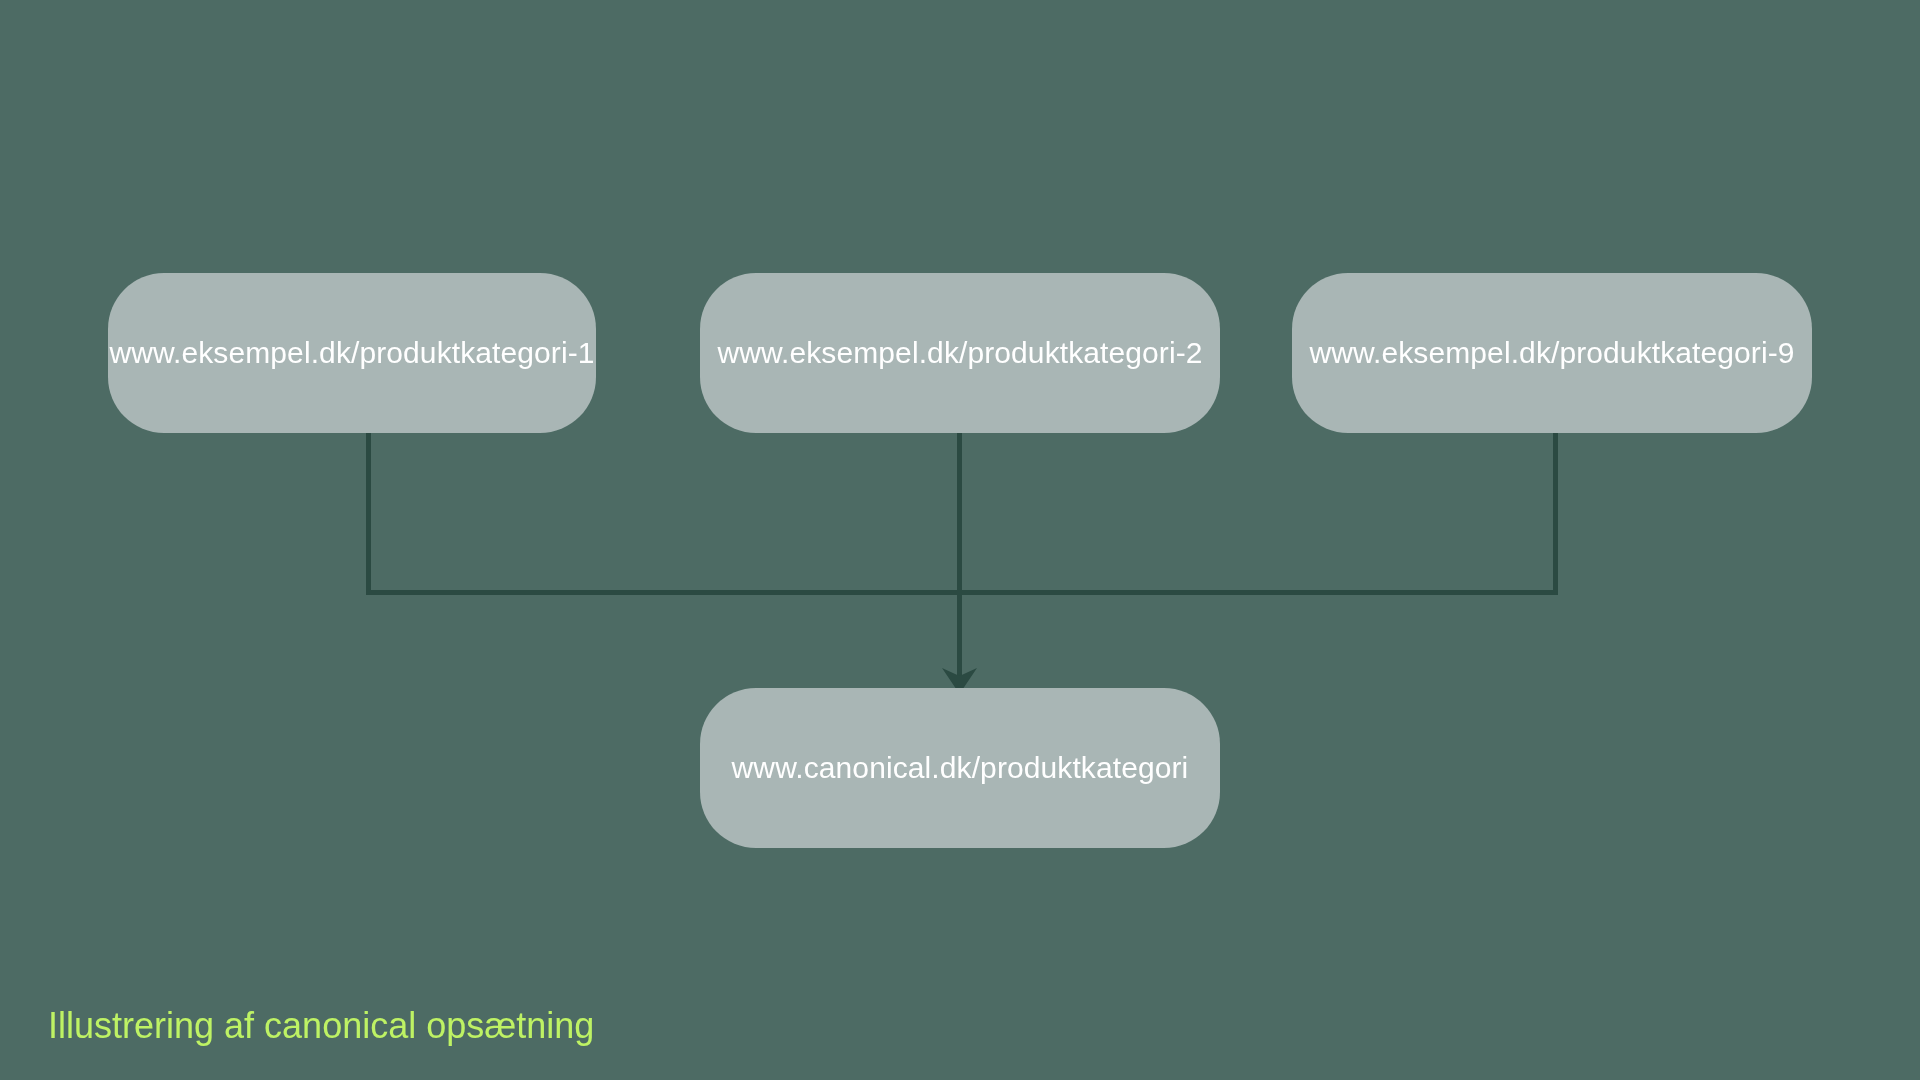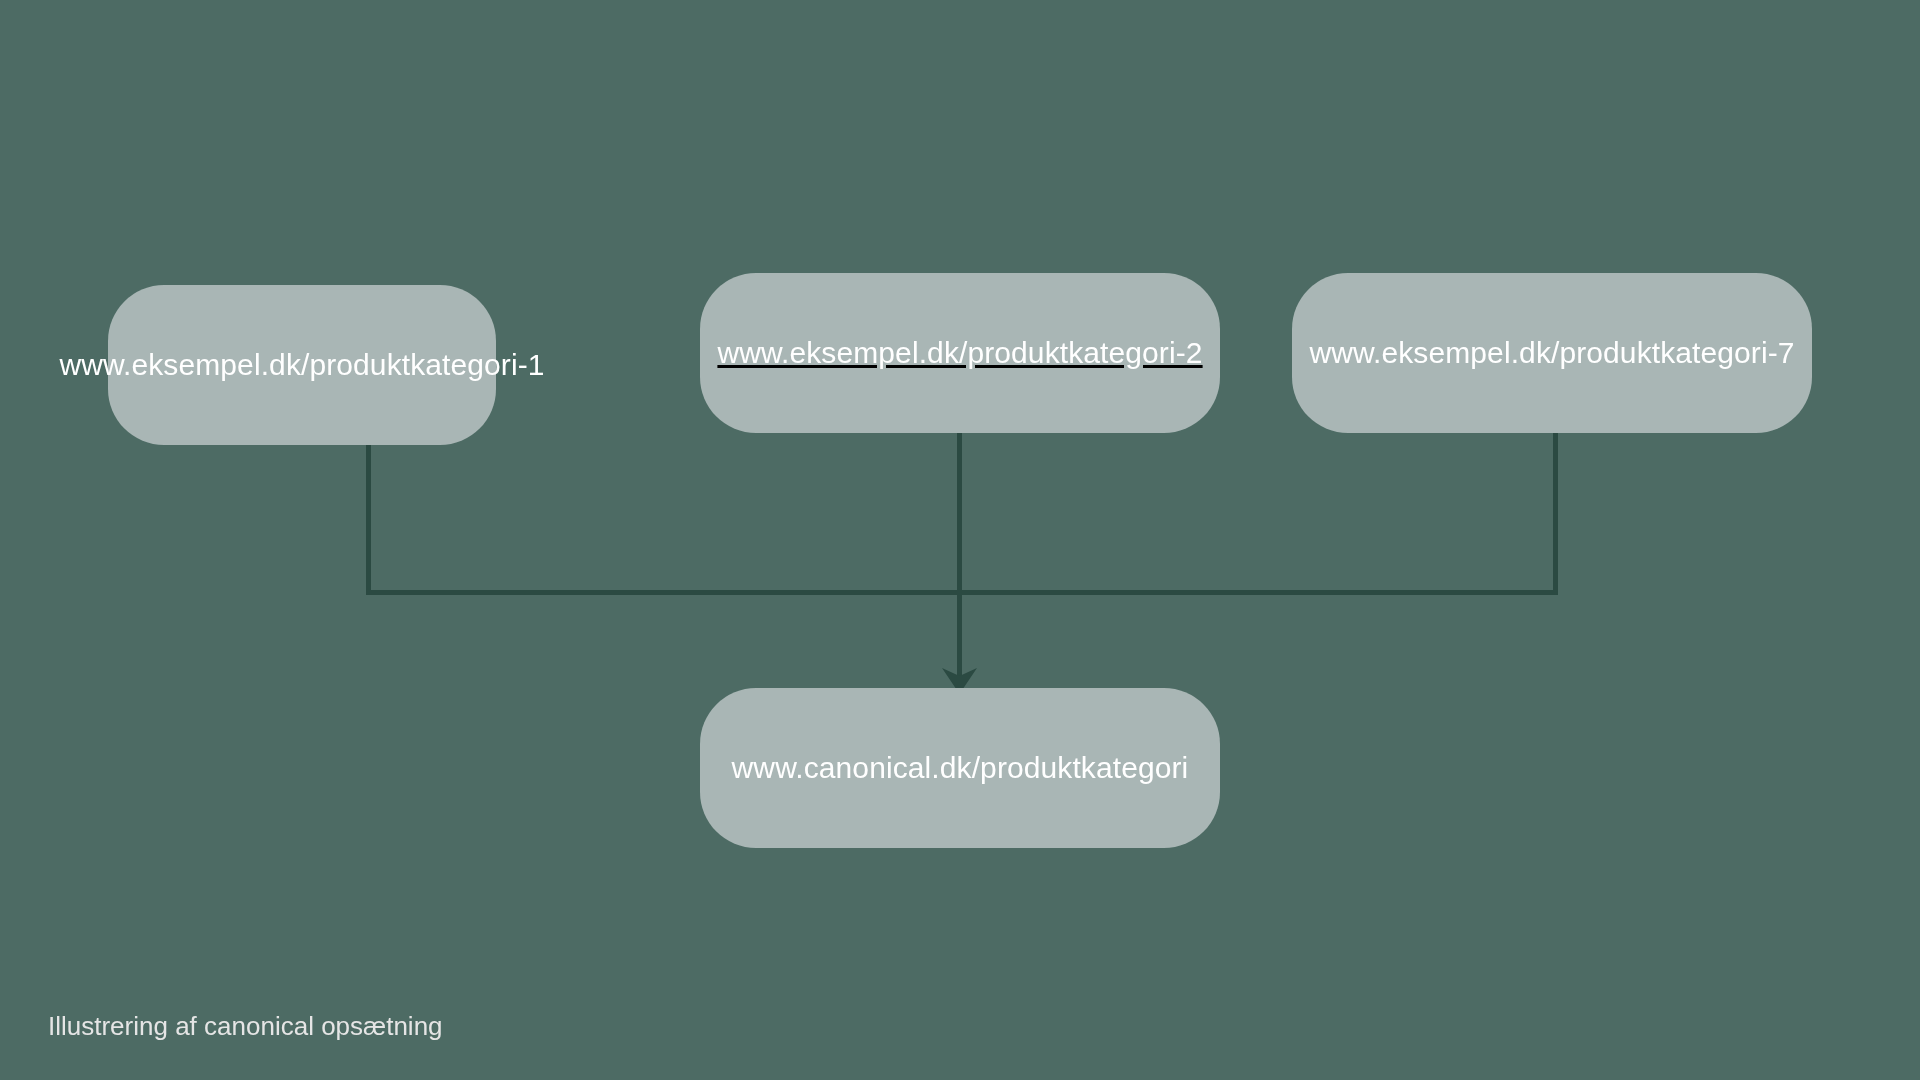--- a/index.html
+++ b/index.html
@@ -49,34 +49,34 @@
   .node-label {
     color: #ffffff;
     font-size: 30px;
     line-height: 1;
     letter-spacing: 0.1px;
     white-space: nowrap;
     font-weight: 400;
   }
 
   
-  .node-v1 { left: 108px;  top: 285px; width: 388px; }
-  .node-v2 { left: 700px;  top: 273px; width: 520px; text-decoration: underline; }
+  .node-v1 { left: 108px;  top: 273px; width: 488px; }
+  .node-v2 { left: 700px;  top: 273px; width: 520px; }
   .node-v3 { left: 1292px; top: 273px; width: 520px; }
   .node-canonical { left: 700px; top: 688px; width: 520px; }
 
   
   #caption {
     position: absolute;
     z-index: 3;
     left: 48px;
     top: 1026px;
     transform: translateY(-50%);
-    color: #e5e5e5;
-    font-size: 26px;
+    color: #bef264;
+    font-size: 36px;
     line-height: 1;
     white-space: nowrap;
   }
 </style>
 </head>
 <body>
 
 <div id="canvas">
 
   <svg id="connectors" viewBox="0 0 1920 1080" width="1920" height="1080" xmlns="http://www.w3.org/2000/svg">
@@ -96,21 +96,21 @@
 
   <div class="node node-v1">
     <span class="node-label">www.eksempel.dk/produktkategori-1</span>
   </div>
 
   <div class="node node-v2">
     <span class="node-label">www.eksempel.dk/produktkategori-2</span>
   </div>
 
   <div class="node node-v3">
-    <span class="node-label">www.eksempel.dk/produktkategori-7</span>
+    <span class="node-label">www.eksempel.dk/produktkategori-9</span>
   </div>
 
   <div class="node node-canonical">
     <span class="node-label">www.canonical.dk/produktkategori</span>
   </div>
 
   <div id="caption">Illustrering af canonical opsætning</div>
 
 </div>
 

